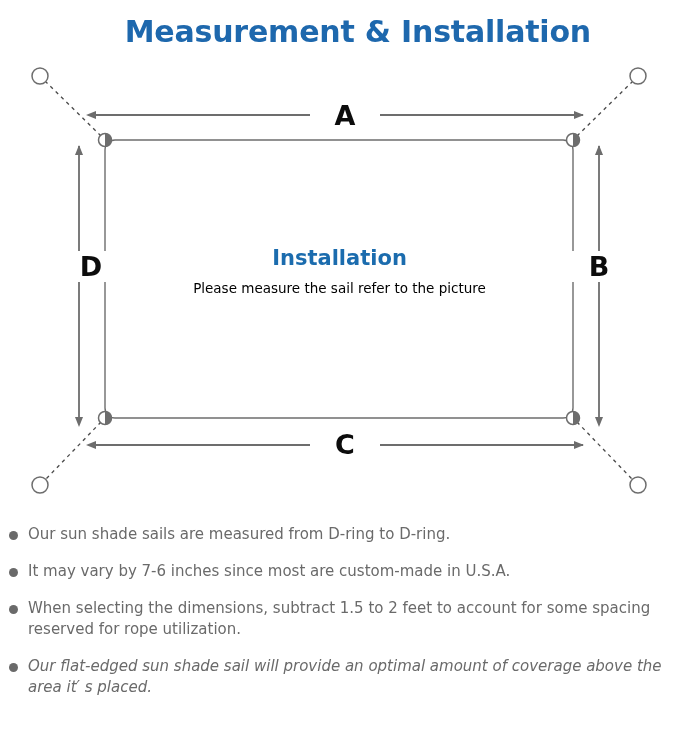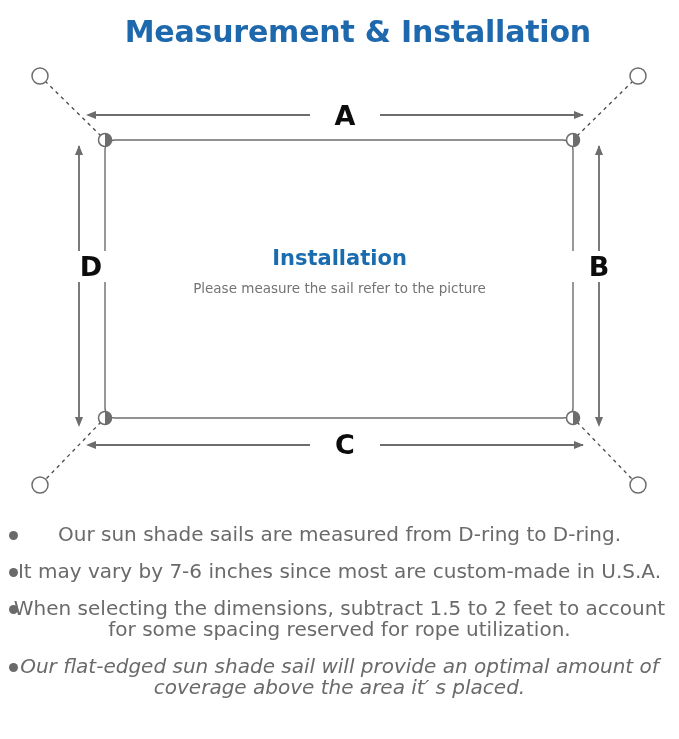--- a/index.html
+++ b/index.html
@@ -57,21 +57,21 @@
     white-space: nowrap;
   }
   .center-sub {
     position: absolute;
     left: 0;
     top: 232px;
     width: 679px;
     text-align: center;
     font-size: 13.5px;
     font-weight: 400;
-    color: #737373;
+    color: #000000;
     line-height: 20px;
     white-space: nowrap;
   }
 
   .dim-label {
     position: absolute;
     font-size: 27px;
     font-weight: 700;
     color: #0c0c0c;
     line-height: 27px;
@@ -86,26 +86,26 @@
 
   
   .notes {
     position: absolute;
     left: 0;
     top: 524px;
     width: 679px;
   }
   .note {
     position: relative;
+    padding-left: 28px;
     margin: 0 0 16px 0;
-    font-size: 20px;
+    font-size: 15px;
     line-height: 21px;
     color: #6a6a6a;
     font-family: "DejaVu Sans", "Liberation Sans", sans-serif;
-    text-align: center;
   }
   .note:last-child { margin-bottom: 0; font-style: italic; }
   .note .bullet {
     position: absolute;
     left: 9px;
     top: 7px;
     width: 9px;
     height: 9px;
     border-radius: 50%;
     background: #6a6a6a;

